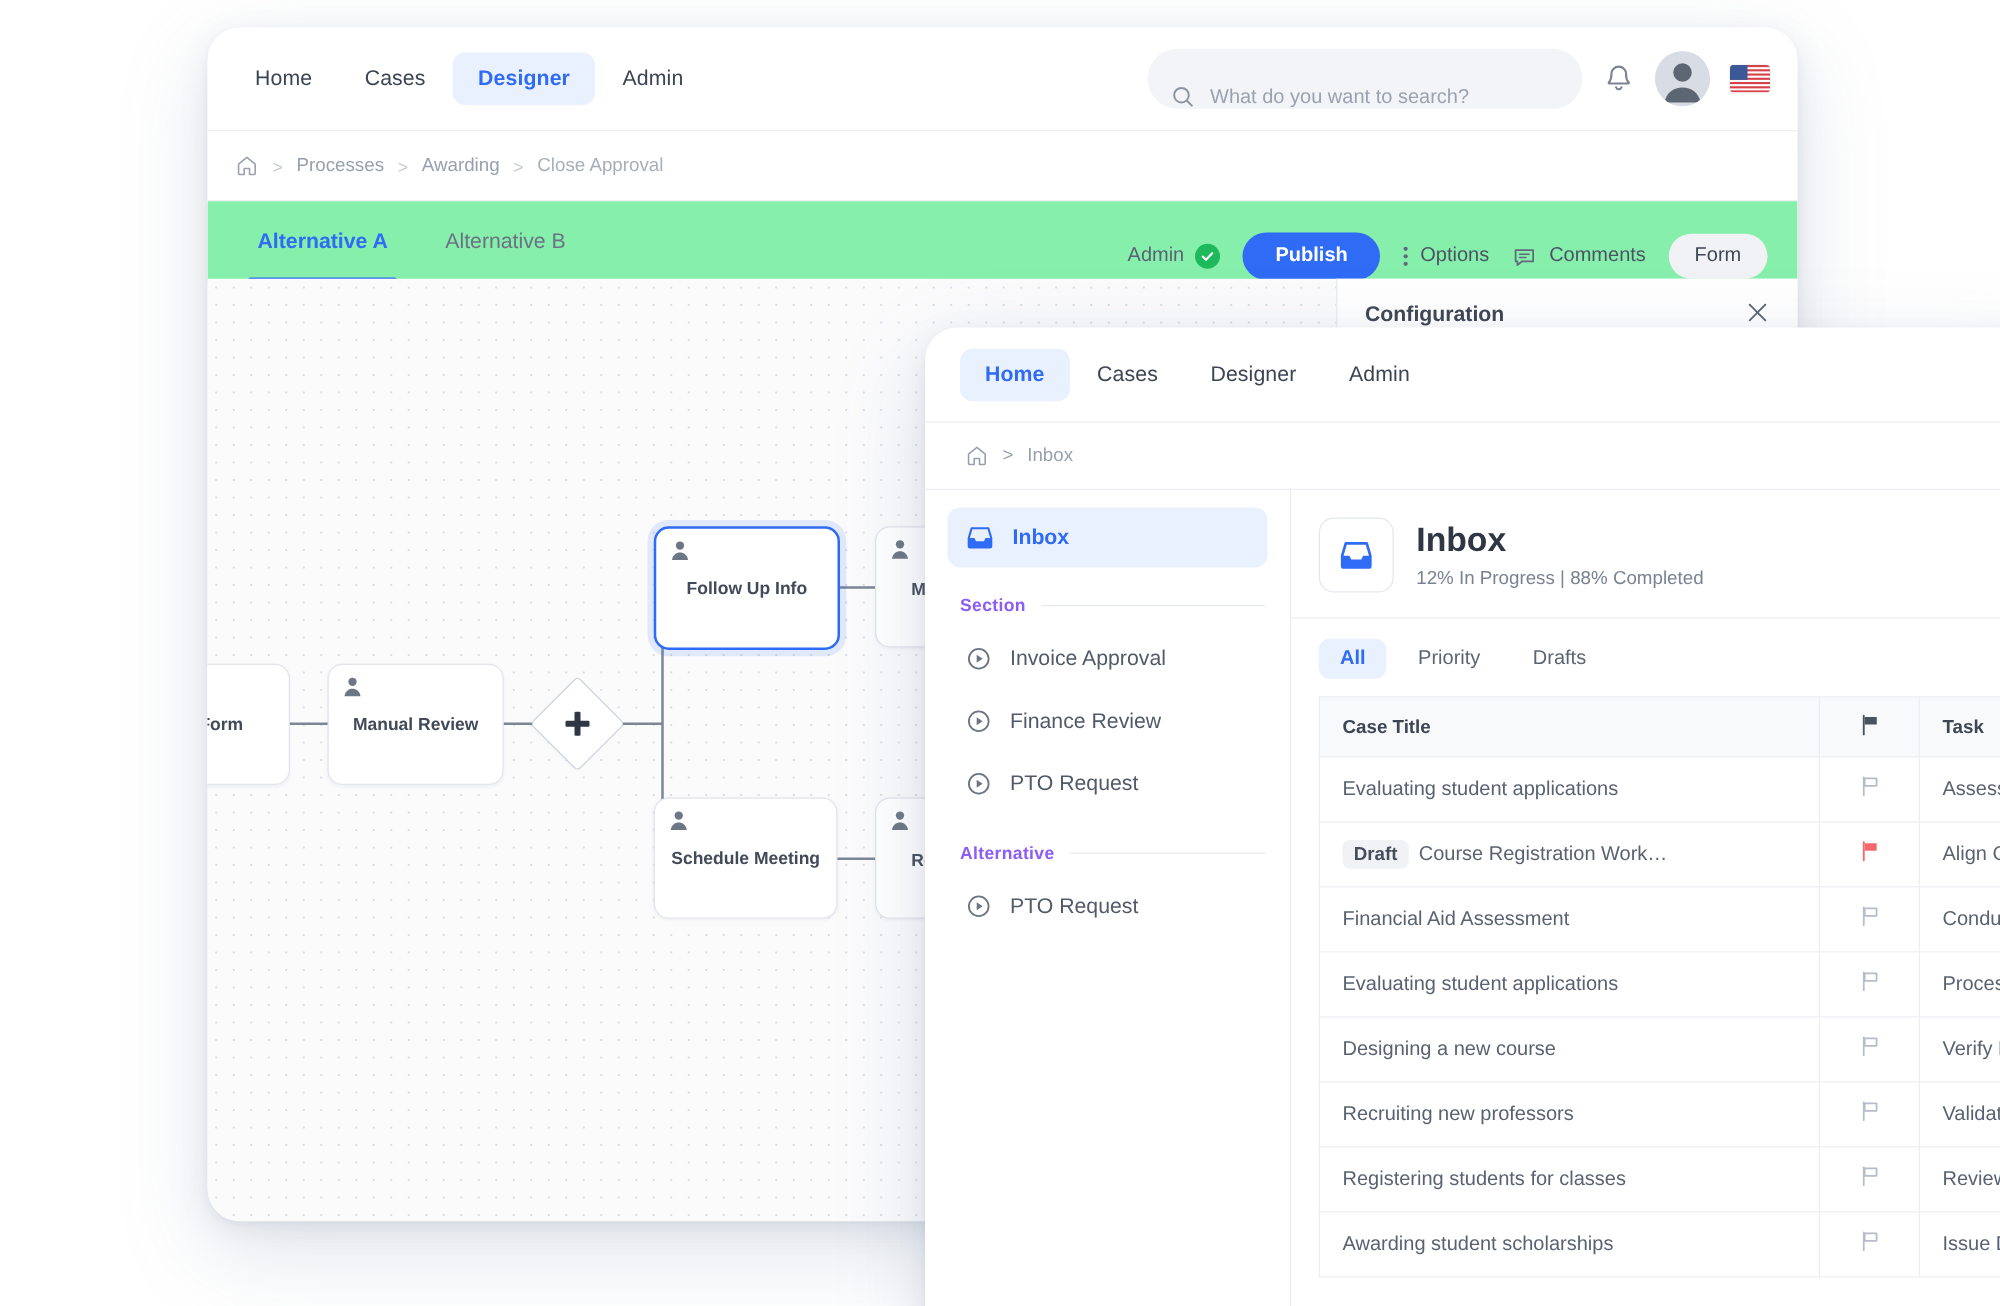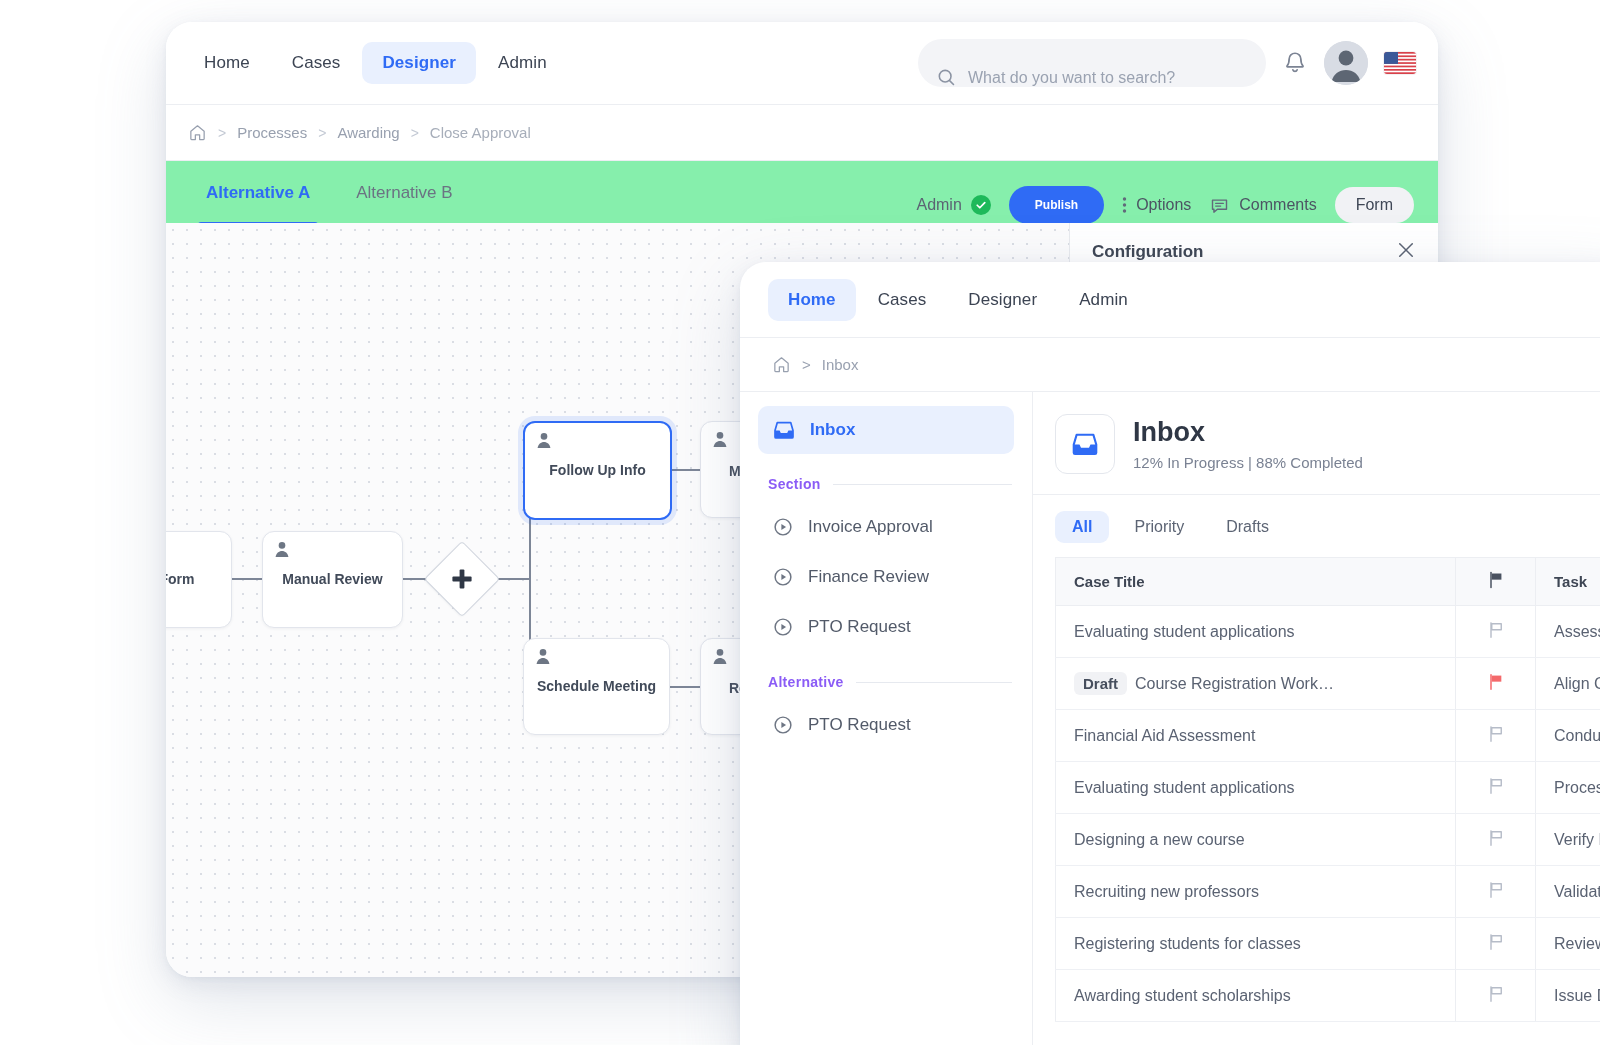--- a/index.html
+++ b/index.html
@@ -77,21 +77,21 @@
   .subbar-right{
     margin-left:auto;display:flex;align-items:center;gap:18px;padding-right:24px;
   }
   .saved{display:flex;align-items:center;gap:9px;font-size:16px;color:#5b6373;}
   .check{
     width:20px;height:20px;border-radius:50%;background:#1eb95a;
     display:flex;align-items:center;justify-content:center;
   }
   .btn-publish{
     background:#2f6bf5;color:#fff;border:0;border-radius:22px;
-    padding:0 26px;height:38px;font-size:12px;font-weight:600;cursor:pointer;
+    padding:0 26px;height:38px;font-size:16px;font-weight:600;cursor:pointer;
     font-family:inherit;
   }
   .tb-item{
     display:flex;align-items:center;gap:9px;font-size:16px;color:#4c5463;cursor:pointer;
   }
   .btn-close{
     background:#f1f2f5;border:0;border-radius:20px;padding:0 21px;height:36px;
     font-size:16px;color:#3f4756;cursor:pointer;font-family:inherit;
   }
 

